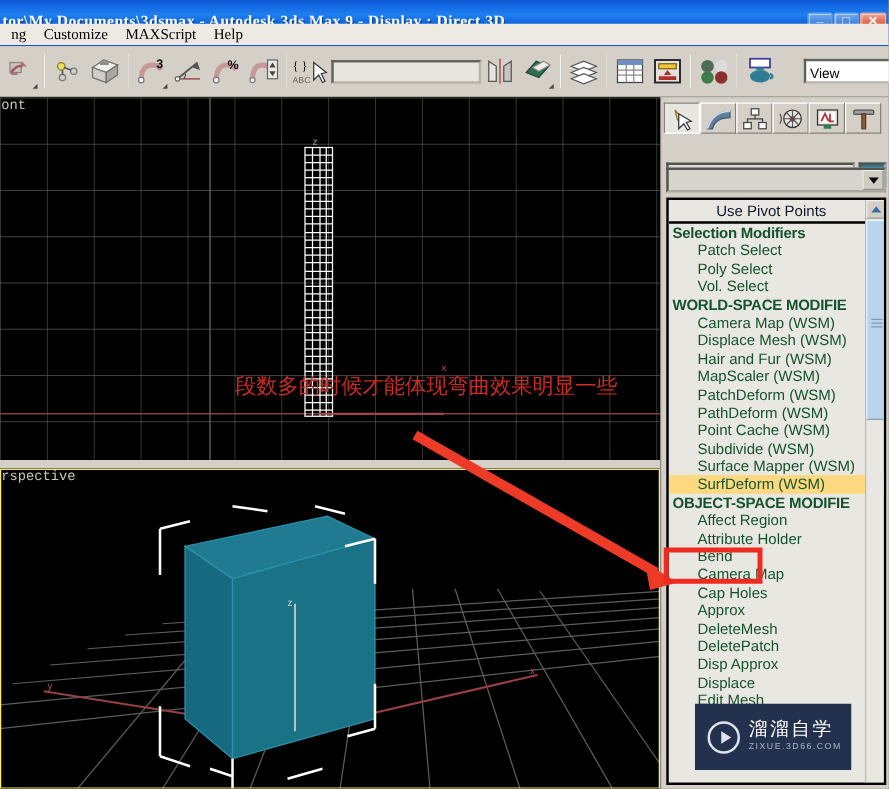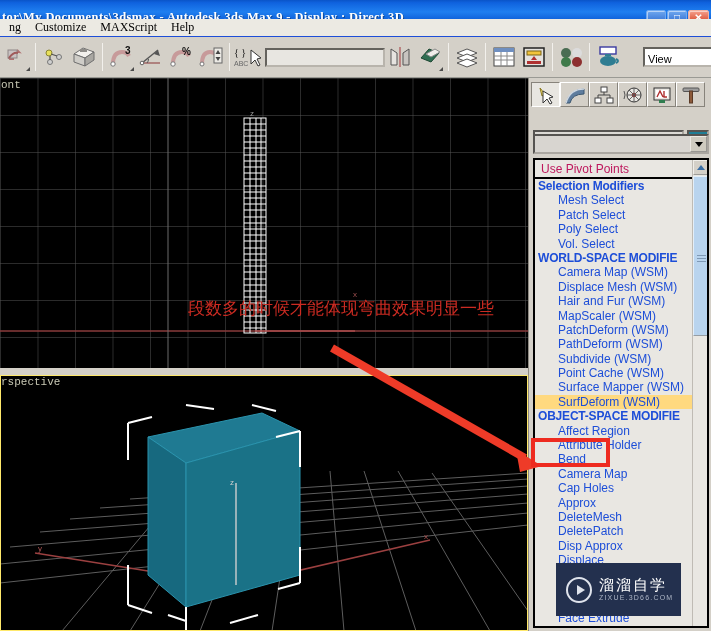--- a/index.html
+++ b/index.html
@@ -128,25 +128,25 @@
     margin-left:auto; width:17px; height:16px; background:#cfcbc0;
     border:1px outset #ece9e3; display:flex; align-items:center; justify-content:center;
   }
 
   
   #modlist{
     position:absolute; left:4px; top:80px; width:176px; height:470px;
     background:#e9e7e2; border:2px solid #000; overflow:hidden;
   }
   #modlist-head{
-    height:19px; line-height:19px; color:#be185d; padding-left:6px;
+    height:19px; line-height:19px; color:#0f172a; padding-left:38px;
     font-size:12px; border-bottom:2px solid #000; background:#e9e7e2;
   }
   #modlist-body{ position:relative; height:447px; overflow:hidden; }
-  .mrow{ height:14.4px; line-height:14.4px; font-size:12px; color:#1d4ed8; padding-left:5px; white-space:nowrap;}
+  .mrow{ height:14.4px; line-height:14.4px; font-size:12px; color:#14532d; padding-left:5px; white-space:nowrap;}
   .mrow.group{ font-weight:bold; font-size:12px; letter-spacing:-0.2px; padding-left:3px;}
   .mrow.child{ padding-left:23px; }
   .mrow.sel{ background:#ffd97f; }
   #modscroll{
     position:absolute; right:0; top:0; width:15px; height:100%;
     background:#e9e7e2; border-left:1px solid #bfbbb4;
   }
   .sbtn{ width:15px; height:15px; background:#d4d0c8; border:1px outset #f0eee9;
          display:flex;align-items:center;justify-content:center;}
   #sbthumb{ position:absolute; left:0; top:16px; width:15px; height:160px;
@@ -159,21 +159,21 @@
   #watermark{
     position:absolute; left:556px; top:563px; width:125px; height:53px;
     background:#23304e; display:flex; align-items:center; gap:7px;
     padding-left:10px; z-index:30;
   }
   #wm-circle{
     width:26px;height:26px;border-radius:50%;border:2px solid #dfe3ec;
     display:flex;align-items:center;justify-content:center;flex:0 0 auto;
   }
   #wm-circle .play{ width:0;height:0;border-left:8px solid #dfe3ec;border-top:5px solid transparent;border-bottom:5px solid transparent; margin-left:3px;}
-  #wm-cn{ color:#fff; font-family:Liberation Sans, sans-serif; font-size:15px; letter-spacing:2px; line-height:16px;}
+  #wm-cn{ color:#fff; font-family:Liberation Mono, monospace; font-size:15px; letter-spacing:2px; line-height:16px;}
   #wm-en{ color:#aeb6c6; font-size:7px; letter-spacing:1.2px; line-height:9px; font-family:"Liberation Sans", sans-serif;}
 </style>
 </head>
 <body>
 
 <div id="titlebar">
   <div id="title-text">tor\My Documents\3dsmax        -  Autodesk 3ds Max 9        -  Display : Direct 3D</div>
   <div class="winbtns">
     <div class="winbtn min">
         <span class="g">_</span>
@@ -525,33 +525,32 @@
     <span></span>
     <span class="arrowbox">
         <i class="caret"></i>
       </span>
   </div>
 
   <div id="modlist">
     <div id="modlist-head">Use Pivot Points</div>
     <div id="modlist-body">
         <div class="mrow group">Selection Modifiers</div>
-        <div class="mrow child">Mesh Select</div>
         <div class="mrow child">Patch Select</div>
         <div class="mrow child">Poly Select</div>
         <div class="mrow child">Vol. Select</div>
         <div class="mrow group">WORLD-SPACE MODIFIE</div>
         <div class="mrow child">Camera Map (WSM)</div>
         <div class="mrow child">Displace Mesh (WSM)</div>
         <div class="mrow child">Hair and Fur (WSM)</div>
         <div class="mrow child">MapScaler (WSM)</div>
         <div class="mrow child">PatchDeform (WSM)</div>
         <div class="mrow child">PathDeform (WSM)</div>
+        <div class="mrow child">Point Cache (WSM)</div>
         <div class="mrow child">Subdivide (WSM)</div>
-        <div class="mrow child">Point Cache (WSM)</div>
         <div class="mrow child">Surface Mapper (WSM)</div>
         <div class="mrow child sel">SurfDeform (WSM)</div>
         <div class="mrow group">OBJECT-SPACE MODIFIE</div>
         <div class="mrow child">Affect Region</div>
         <div class="mrow child">Attribute Holder</div>
         <div class="mrow child">Bend</div>
         <div class="mrow child">Camera Map</div>
         <div class="mrow child">Cap Holes</div>
         <div class="mrow child">Approx</div>
         <div class="mrow child">DeleteMesh</div>

